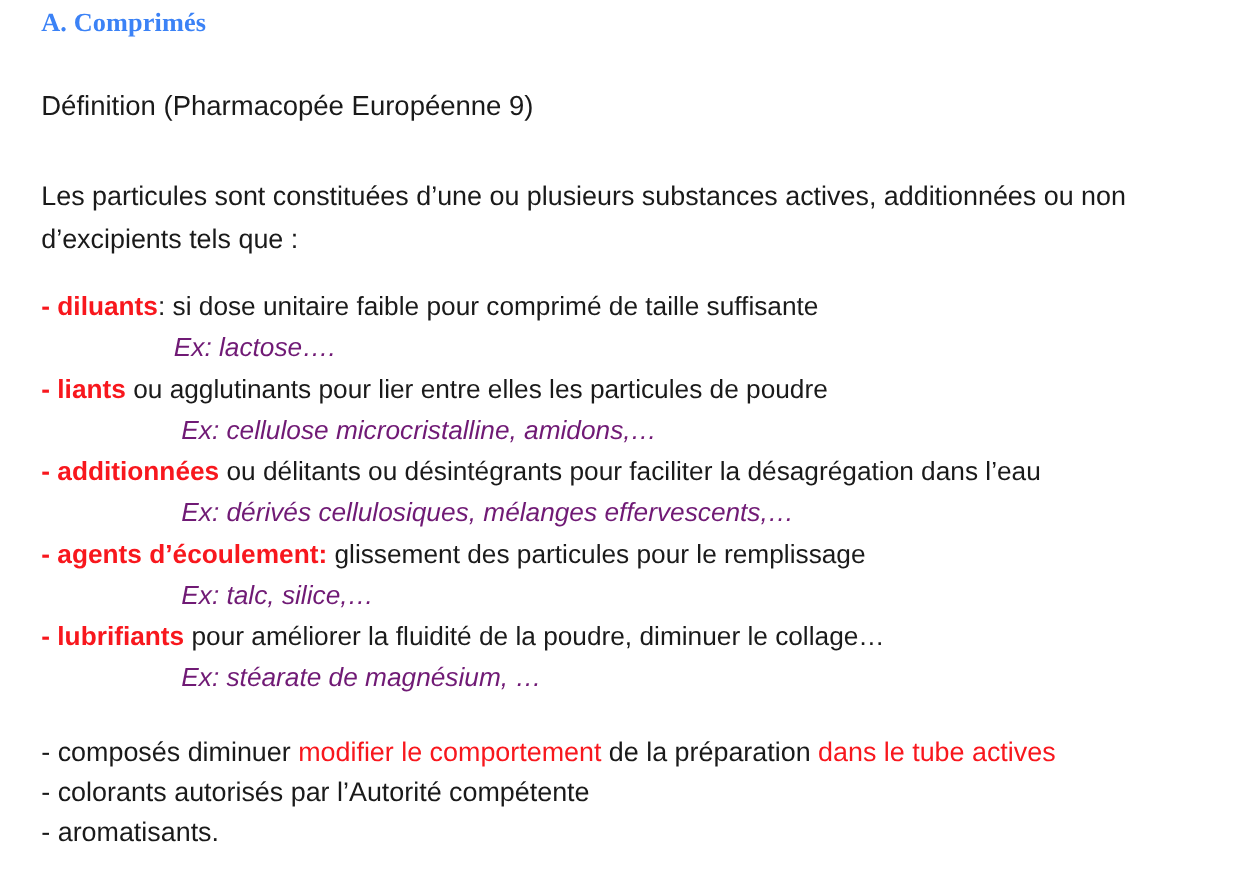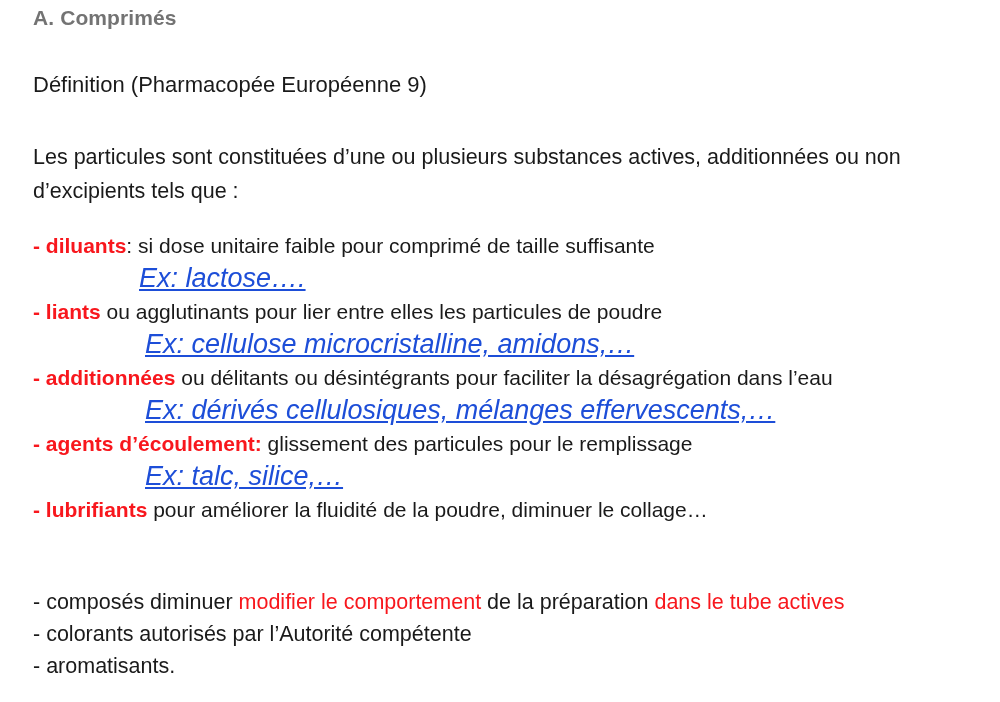--- a/index.html
+++ b/index.html
@@ -22,21 +22,22 @@
     height: 702px;
     padding: 0;
   }
   .heading {
     position: absolute;
     left: 33px;
     top: 6px;
     font-size: 21px;
     font-weight: bold;
     letter-spacing: 0.1px;
-    color: #737373;
+    color: #3b82f6;
+    font-family: Liberation Serif, serif;
   }
   .definition {
     position: absolute;
     left: 33px;
     top: 72px;
     font-size: 22px;
     color: #1a1a1a;
     text-underline-offset: 4px;
   }
   .intro {
@@ -54,26 +55,25 @@
     top: 229px;
     width: 960px;
   }
   .item-line {
     font-size: 21px;
     line-height: 33px;
     white-space: nowrap;
     color: #1a1a1a;
   }
   .ex-line {
-    font-size: 27px;
+    font-size: 21px;
     line-height: 33px;
     font-style: italic;
-    color: #1d4ed8;
+    color: #701a75;
     white-space: nowrap;
-    text-decoration: underline;
   }
   .ex-indent-1 { padding-left: 106px; }
   .ex-indent-2 { padding-left: 112px; }
   .dash-red {
     color: #f8171d;
     font-weight: bold;
   }
   .kw {
     color: #f8171d;
     font-weight: bold;
@@ -129,20 +129,21 @@
     <div class="item-line">
       <span class="dash-red">-</span>
       <span class="kw">agents d’écoulement:</span><span></span><span> glissement des particules pour le remplissage</span>
     </div>
     <div class="ex-line ex-indent-2">Ex: talc, silice,…</div>
 
     <div class="item-line">
       <span class="dash-red">-</span>
       <span class="kw">lubrifiants</span><span></span><span> pour améliorer la fluidité de la poudre, diminuer le collage…</span>
     </div>
+    <div class="ex-line ex-indent-2">Ex: stéarate de magnésium, …</div>
 
   </div>
 
   <div class="tail-block">
 
     <div class="tail-line">
       <span>-</span><span> composés diminuer </span><span class="red-plain">modifier le comportement</span><span> de la préparation </span><span class="red-plain">dans le tube actives</span><span></span>
     </div>
 
     <div class="tail-line">

